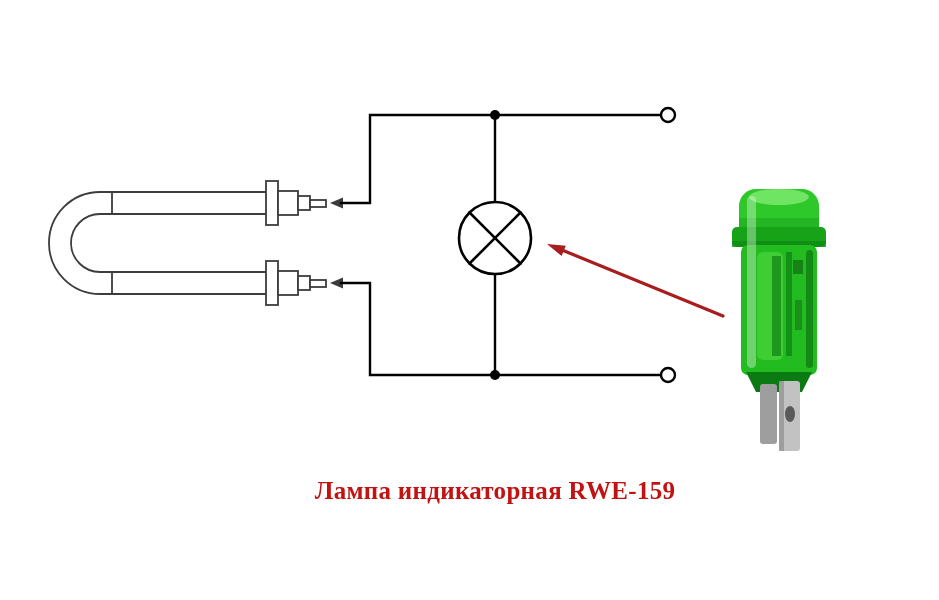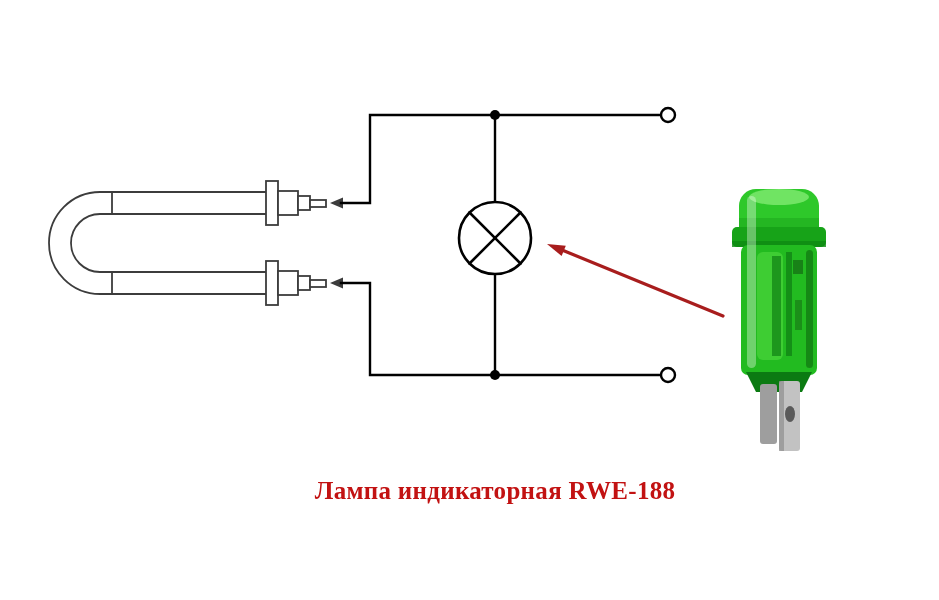--- a/index.html
+++ b/index.html
@@ -101,15 +101,15 @@
 
       <path d="M 746 372 H 812 L 802 392 H 756 Z" fill="#0b7a12"></path>
 
       <rect x="760" y="384" width="17" height="60" rx="3" fill="#9e9e9e"></rect>
       <rect x="779" y="381" width="21" height="70" rx="3" fill="#c2c2c2"></rect>
       <rect x="779" y="381" width="5" height="70" fill="#8f8f8f" opacity="0.7"></rect>
       <ellipse cx="790" cy="414" rx="5" ry="8" fill="#5a5a5a"></ellipse>
     </g>
   </svg>
 
-  <div class="caption" style="color: rgb(194, 18, 18);">Лампа индикаторная RWE-188</div>
+  <div class="caption" style="color: rgb(194, 18, 18);">Лампа индикаторная RWE-159</div>
 
 </div>
 
 </body></html>

